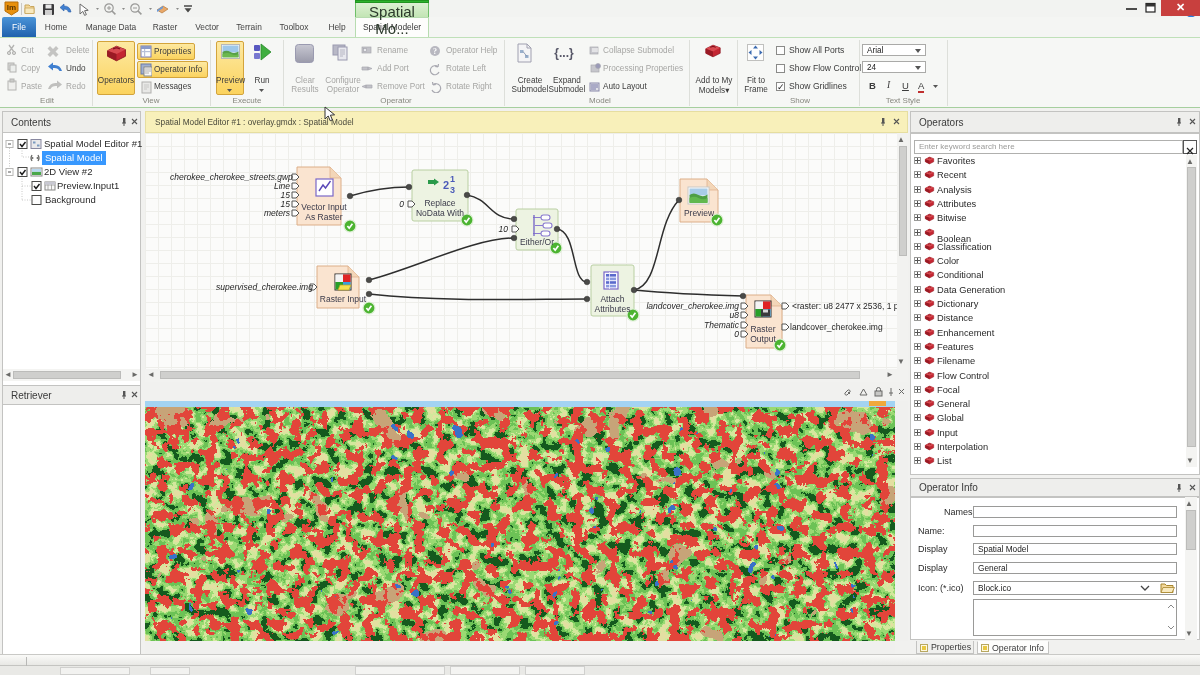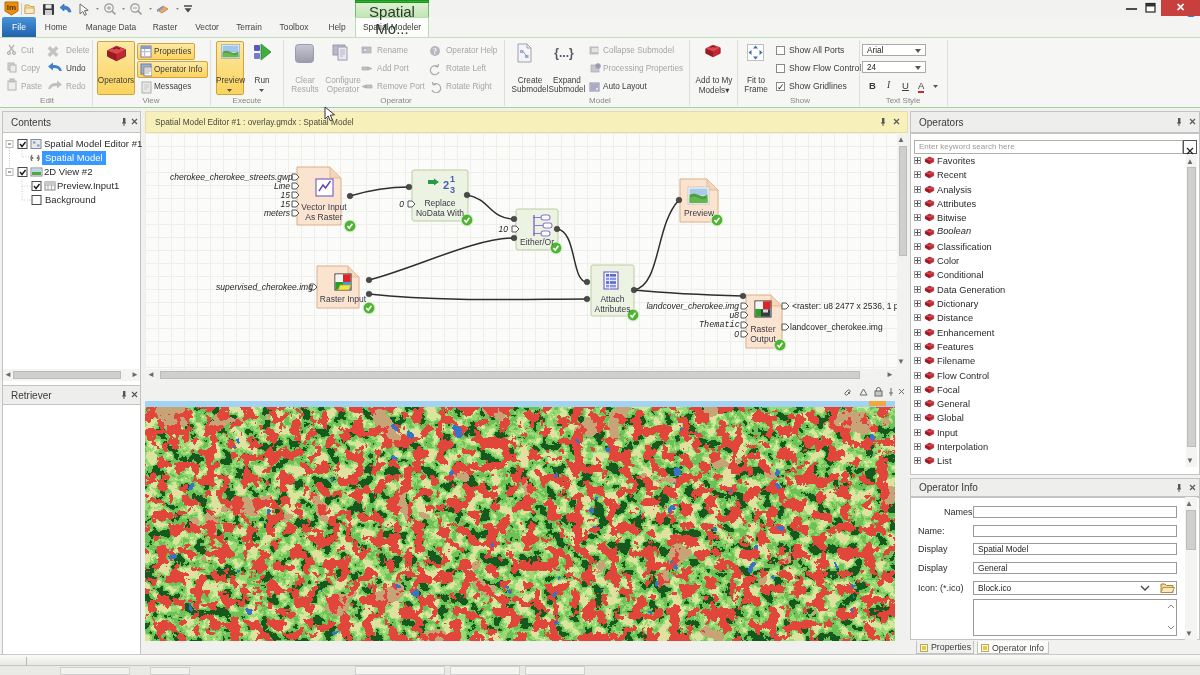--- a/index.html
+++ b/index.html
@@ -545,21 +545,21 @@
   <div class="plabel" style="left:170px;top:172px;width:120px;">cherokee_cherokee_streets.gwp</div>
   <div class="plabel" style="left:250px;top:181px;width:40px;">Line</div>
   <div class="plabel" style="left:250px;top:190px;width:40px;">15</div>
   <div class="plabel" style="left:250px;top:199px;width:40px;">15</div>
   <div class="plabel" style="left:250px;top:208px;width:40px;">meters</div>
   <div class="plabel" style="left:384px;top:199px;width:20px;">0</div>
   <div class="plabel" style="left:488px;top:224px;width:20px;">10</div>
   <div class="plabel" style="left:216px;top:282px;width:92px;">supervised_cherokee.img</div>
   <div class="plabel" style="left:645px;top:301px;width:94px;">landcover_cherokee.img</div>
   <div class="plabel" style="left:699px;top:310px;width:40px;">u8</div>
-  <div class="plabel" style="left:699px;top:320px;width:40px;font-family:Liberation Mono, monospace;">Thematic</div>
+  <div class="plabel" style="left:699px;top:320px;width:40px;">Thematic</div>
   <div class="plabel" style="left:699px;top:329px;width:40px;">0</div>
   <div class="outlabel" style="left:792px;top:301px;">&lt;raster: u8 2477 x 2536, 1 pl</div>
   <div class="outlabel" style="left:790px;top:322px;">landcover_cherokee.img</div>
   <div id="ed-vsb"></div>
   <div class="sb-thumb" style="left:899px;top:146px;width:8px;height:110px;"></div>
   <div class="sb-arrow" style="left:897px;top:134px;">▲</div>
   <div class="sb-arrow" style="left:897px;top:356px;">▼</div>
   <div id="ed-hsb"></div>
   <div class="sb-thumb" style="left:160px;top:371px;width:700px;height:8px;"></div>
   <div class="sb-arrow" style="left:147px;top:369px;">◄</div>
@@ -648,21 +648,21 @@
       <use href="#toolbox"></use>
     </svg><div class="oprow" style="top:182.6px;">Analysis</div>
   <div class="opx" style="top:199.9px;"></div><div class="opxi" style="top:202.9px;"></div><div class="opxv" style="top:200.9px;"></div><svg class="abs" style="left:924px;top:198.9px;" width="11" height="9" viewBox="0 0 20 17">
       <use href="#toolbox"></use>
     </svg><div class="oprow" style="top:196.9px;">Attributes</div>
   <div class="opx" style="top:214.2px;"></div><div class="opxi" style="top:217.2px;"></div><div class="opxv" style="top:215.2px;"></div><svg class="abs" style="left:924px;top:213.2px;" width="11" height="9" viewBox="0 0 20 17">
       <use href="#toolbox"></use>
     </svg><div class="oprow" style="top:211.2px;">Bitwise</div>
   <div class="opx" style="top:228.5px;"></div><div class="opxi" style="top:231.5px;"></div><div class="opxv" style="top:229.5px;"></div><svg class="abs" style="left:924px;top:227.5px;" width="11" height="9" viewBox="0 0 20 17">
       <use href="#toolbox"></use>
-    </svg><div class="oprow" style="top:224px;font-style:italic;">Boolean</div>
+    </svg><div class="oprow" style="top:232px;">Boolean</div>
   <div class="opx" style="top:242.8px;"></div><div class="opxi" style="top:245.8px;"></div><div class="opxv" style="top:243.8px;"></div><svg class="abs" style="left:924px;top:241.8px;" width="11" height="9" viewBox="0 0 20 17">
       <use href="#toolbox"></use>
     </svg><div class="oprow" style="top:239.8px;">Classification</div>
   <div class="opx" style="top:257.1px;"></div><div class="opxi" style="top:260.1px;"></div><div class="opxv" style="top:258.1px;"></div><svg class="abs" style="left:924px;top:256.1px;" width="11" height="9" viewBox="0 0 20 17">
       <use href="#toolbox"></use>
     </svg><div class="oprow" style="top:254.1px;">Color</div>
   <div class="opx" style="top:271.4px;"></div><div class="opxi" style="top:274.4px;"></div><div class="opxv" style="top:272.4px;"></div><svg class="abs" style="left:924px;top:270.4px;" width="11" height="9" viewBox="0 0 20 17">
       <use href="#toolbox"></use>
     </svg><div class="oprow" style="top:268.4px;">Conditional</div>
   <div class="opx" style="top:285.7px;"></div><div class="opxi" style="top:288.7px;"></div><div class="opxv" style="top:286.7px;"></div><svg class="abs" style="left:924px;top:284.7px;" width="11" height="9" viewBox="0 0 20 17">

